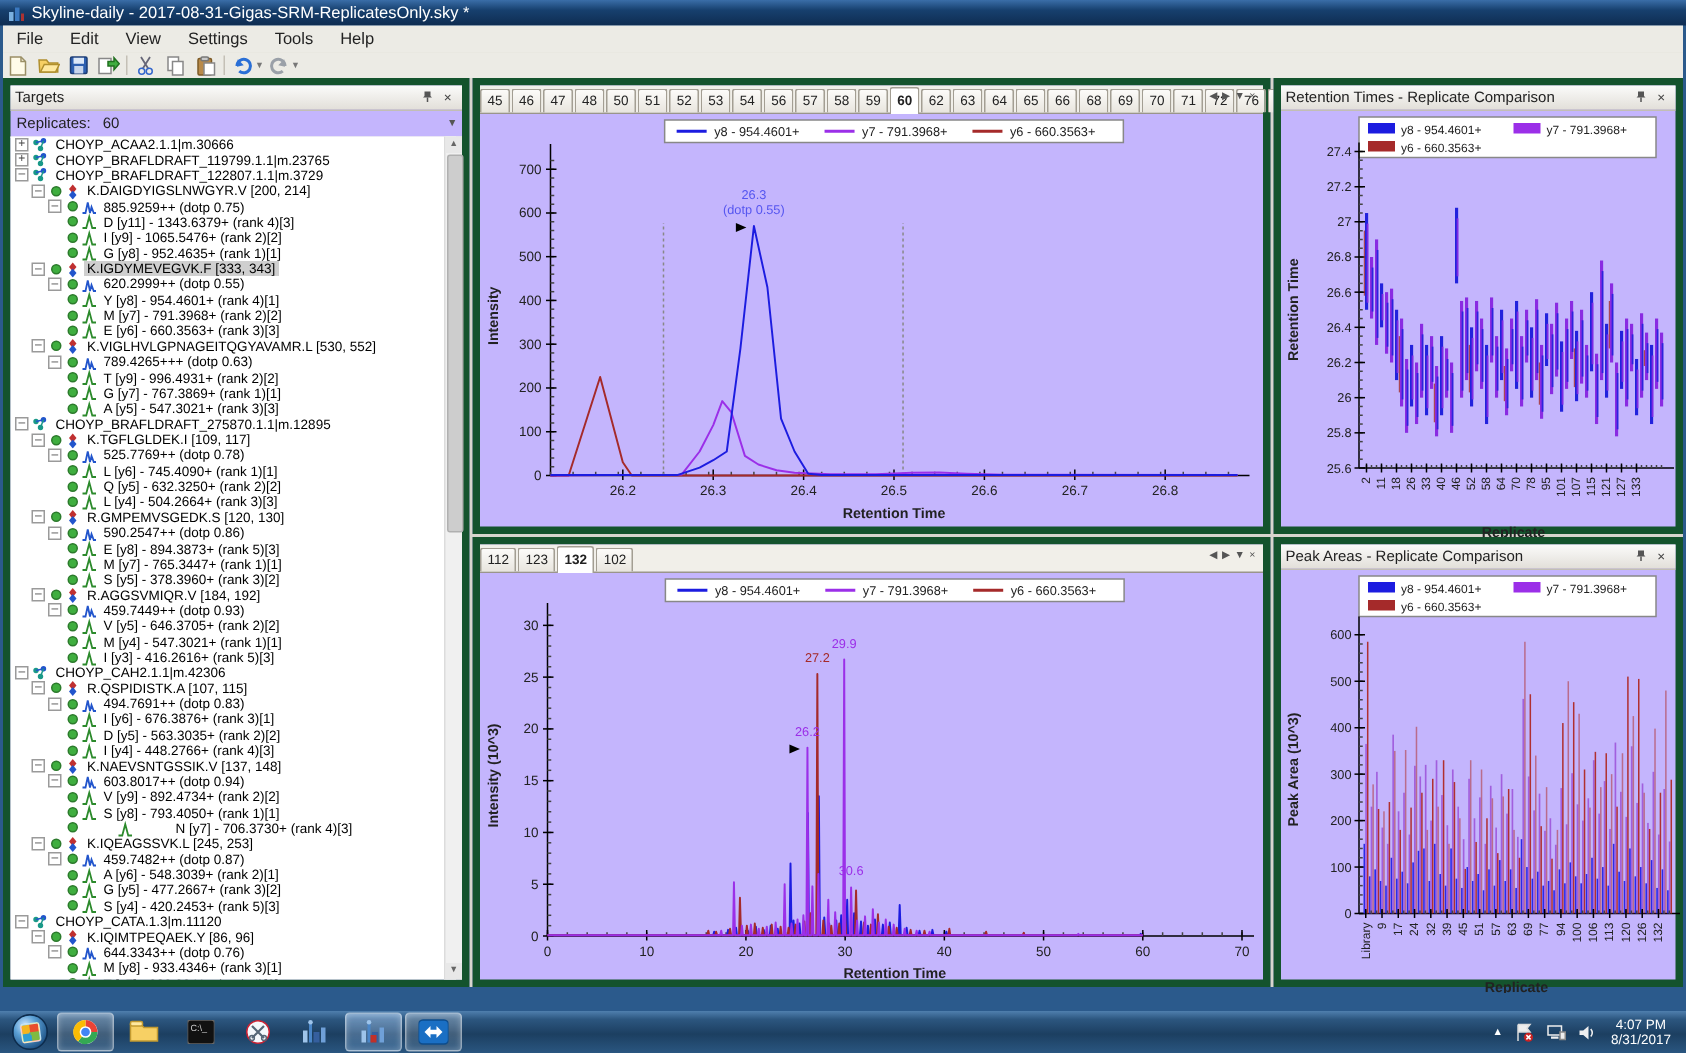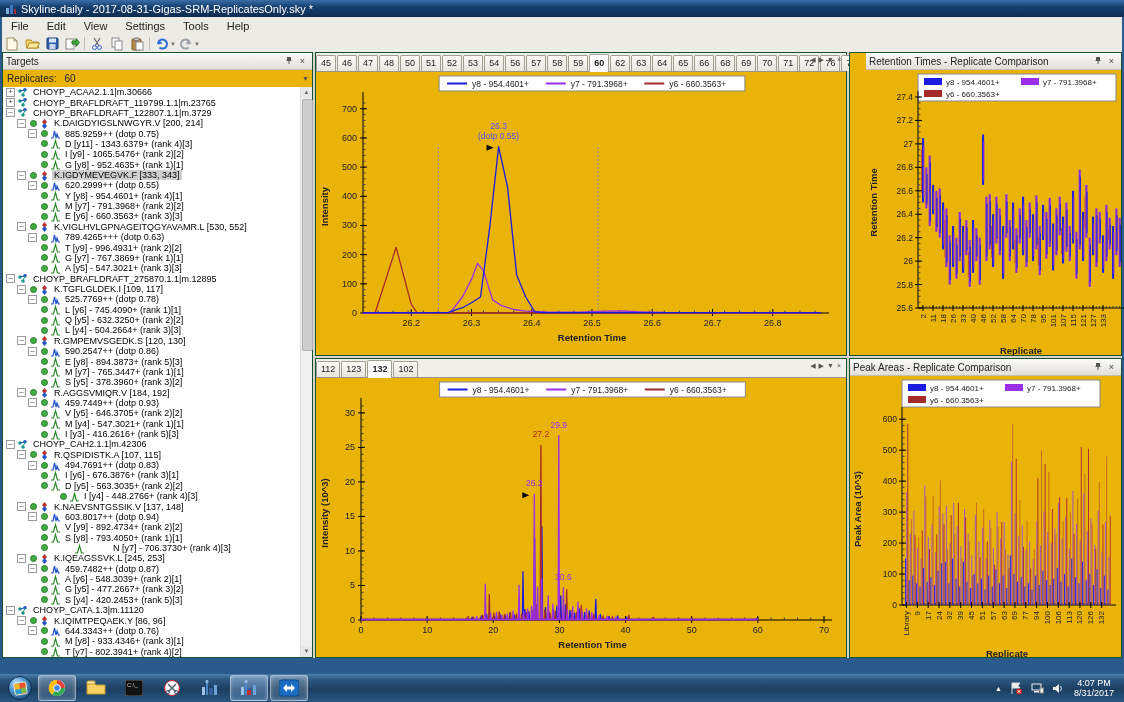--- a/index.html
+++ b/index.html
@@ -15,21 +15,21 @@
     display:flex;align-items:center;font-size:11px;color:#222;border-bottom:1px solid #e0ddd5;}
   #menubar .mi{padding:1px 9px;cursor:default;}
   
   #toolbar{position:absolute;left:2px;top:35px;width:1120px;height:17px;background:#ecebe5;
     display:flex;align-items:center;border-bottom:1px solid #d6d2c8;}
   #toolbar .tb{width:20px;height:16px;display:flex;align-items:center;justify-content:center;}
   #toolbar .sep{width:1px;height:13px;background:#c4c0b6;margin:0 2px;}
   #toolbar .dd{font-size:6px;color:#777;margin-left:-2px;}
   
   #client{position:absolute;left:2px;top:52px;width:1120px;height:606px;background:#d8d5ce;}
-  .panel{position:absolute;background:#eab308;border:1px solid #14532d;box-sizing:border-box;}
+  .panel{position:absolute;background:#c4b5fd;border:5px solid #14532d;box-sizing:border-box;}
   .phead{height:16px;background:linear-gradient(#fbfbfa,#e2dfd9);border-bottom:1px solid #c2beb4;
     display:flex;align-items:center;font-size:10px;color:#222;padding:0 3px;}
   .phead .sp{flex:1;}
   .phead .hbtn{width:13px;text-align:center;color:#444;font-size:9px;cursor:default;}
   
   #repl-row{height:17px;display:flex;align-items:center;font-size:10px;color:#222;
     border-bottom:1px solid #e6e3dc;padding-left:4px;position:relative;}
   #repl-row .val{margin-left:8px;}
   #repl-row .arrow{position:absolute;right:3px;font-size:7px;color:#555;}
   #tree{position:absolute;left:0;top:34px;width:297px;bottom:0;overflow:hidden;background:#fff;}
@@ -568,21 +568,21 @@
           </div>
           <div class="trow" style="padding-left: 36px;">
             <span class="bullet"></span>
             <span class="ticon">
               <svg width="11" height="11">
                 <polyline points="1,10 3.5,10 5.5,2.5 7.5,10 10,10" fill="none" stroke="#2c8a2c" stroke-width="1.2"></polyline>
               </svg>
             </span>
             <span class="lbl">D [y5] - 563.3035+ (rank 2)[2]</span>
           </div>
-          <div class="trow" style="padding-left: 36px; margin-left: 19px;">
+          <div class="trow" style="padding-left: 36px;">
             <span class="bullet"></span>
             <span class="ticon">
               <svg width="11" height="11">
                 <polyline points="1,10 3.5,10 5.5,2.5 7.5,10 10,10" fill="none" stroke="#2c8a2c" stroke-width="1.2"></polyline>
               </svg>
             </span>
             <span class="lbl">I [y4] - 448.2766+ (rank 4)[3]</span>
           </div>
           <div class="trow" style="padding-left: 14px;">
             <span class="ebox">–</span>
@@ -1015,21 +1015,21 @@
           <path d="M45 241.5 L151.5 241.5 L152.2 238.5 L152.8 241.5 L156.8 241.5 L157.4 239.2 L158.1 241.5 L166.0 241.5 L166.7 237.2 L167.4 241.5 L172.7 241.5 L173.3 216.5 L174.0 241.5 L177.3 241.5 L177.9 235.1 L178.6 241.5 L182.6 241.5 L183.2 233.7 L183.9 241.5 L187.9 241.5 L188.5 236.5 L189.2 241.5 L193.8 241.5 L194.5 234.4 L195.1 241.5 L199.8 241.5 L200.4 235.8 L201.1 241.5 L205.1 241.5 L205.7 236.5 L206.4 241.5 L209.7 241.5 L210.4 234.4 L211.0 241.5 L215.6 241.5 L216.3 232.3 L217.0 241.5 L219.6 241.5 L220.3 226.8 L220.9 241.5 L224.2 241.5 L224.9 67.3 L225.6 241.5 L228.2 241.5 L228.9 231.6 L229.5 241.5 L233.5 241.5 L234.2 235.1 L234.8 241.5 L238.8 241.5 L239.5 233.7 L240.1 241.5 L242.8 241.5 L243.4 229.6 L244.1 241.5 L250.0 241.5 L250.7 211.6 L251.4 241.5 L255.3 241.5 L256.0 233.0 L256.7 241.5 L260.0 241.5 L260.6 234.4 L261.3 241.5 L264.6 241.5 L265.3 227.5 L265.9 241.5 L271.9 241.5 L272.5 235.8 L273.2 241.5 L277.2 241.5 L277.8 236.5 L278.5 241.5 L286.4 241.5 L287.1 237.9 L287.7 241.5 L295.7 241.5 L296.3 238.5 L297.0 241.5 L312.2 241.5 L312.9 237.2 L313.5 241.5 L336.7 241.5 L337.4 239.2 L338.0 241.5 L361.8 241.5 L362.5 239.9 L363.1 241.5 L441.85714285714283 241.5" fill="none" stroke="#a52a2a" stroke-width="1.3" stroke-linejoin="round"></path>
           <path d="M45 241.5 L160.1 241.5 L160.8 238.5 L161.4 241.5 L168.7 241.5 L169.3 206.1 L170.0 241.5 L174.0 241.5 L174.6 235.1 L175.3 241.5 L179.9 241.5 L180.6 234.4 L181.3 241.5 L185.2 241.5 L185.9 237.2 L186.5 241.5 L190.5 241.5 L191.2 235.8 L191.8 241.5 L196.5 241.5 L197.1 233.0 L197.8 241.5 L202.4 241.5 L203.1 207.5 L203.7 241.5 L207.0 241.5 L207.7 233.7 L208.4 241.5 L211.0 241.5 L211.7 231.0 L212.3 241.5 L215.0 241.5 L215.6 228.2 L216.3 241.5 L217.6 241.5 L218.3 116.4 L219.0 241.5 L220.9 241.5 L221.6 208.9 L222.3 241.5 L224.9 241.5 L225.6 200.6 L226.2 241.5 L231.5 241.5 L232.2 217.8 L232.8 241.5 L236.2 241.5 L236.8 226.1 L237.5 241.5 L242.1 241.5 L242.8 57.7 L243.4 241.5 L246.7 241.5 L247.4 209.6 L248.1 241.5 L250.7 241.5 L251.4 231.6 L252.0 241.5 L256.0 241.5 L256.7 228.9 L257.3 241.5 L261.3 241.5 L261.9 224.1 L262.6 241.5 L265.3 241.5 L265.9 233.0 L266.6 241.5 L269.9 241.5 L270.5 231.0 L271.2 241.5 L275.2 241.5 L275.8 234.4 L276.5 241.5 L282.5 241.5 L283.1 237.2 L283.8 241.5 L290.4 241.5 L291.1 238.5 L291.7 241.5 L299.0 241.5 L299.7 239.2 L300.3 241.5 L398.2 241.5 L398.9 240.6 L399.5 241.5 L441.85714285714283 241.5" fill="none" stroke="#9b2fe8" stroke-width="1.3" stroke-linejoin="round"></path>
           <text x="218.2942857142857" y="108.36129032258066" font-size="8.5" text-anchor="middle" fill="#9b2fe8">26.2</text>
           <path d="M206.2942857142857 114.36129032258066 l0 6 l7 -3 z" fill="#000"></path>
           <text x="224.90857142857143" y="59.34838709677419" font-size="8.5" text-anchor="middle" fill="#a52a2a">27.2</text>
           <text x="242.76714285714283" y="49.68387096774194" font-size="8.5" text-anchor="middle" fill="#9b2fe8">29.9</text>
           <text x="247.39714285714288" y="201.55483870967743" font-size="8.5" text-anchor="middle" fill="#9b2fe8">30.6</text>
         </svg>
     </div>
 
-    <div class="panel" style="left:847px;top:0;width:273px;height:304px;padding-left:16px;">
+    <div class="panel" style="left:847px;top:0;width:273px;height:304px;">
       <div class="phead">
         <span>Retention Times - Replicate Comparison</span>
         <span class="sp"></span>
         <span class="hbtn"><svg width="9" height="9">
               <path d="M2 1h4v3l1 1H1l1-1z" fill="#555"></path>
               <line x1="4" y1="5" x2="4" y2="8" stroke="#555"></line>
             </svg></span>
         <span class="hbtn">×</span>
       </div>
       <svg id="rt-chart" width="271" height="286">

